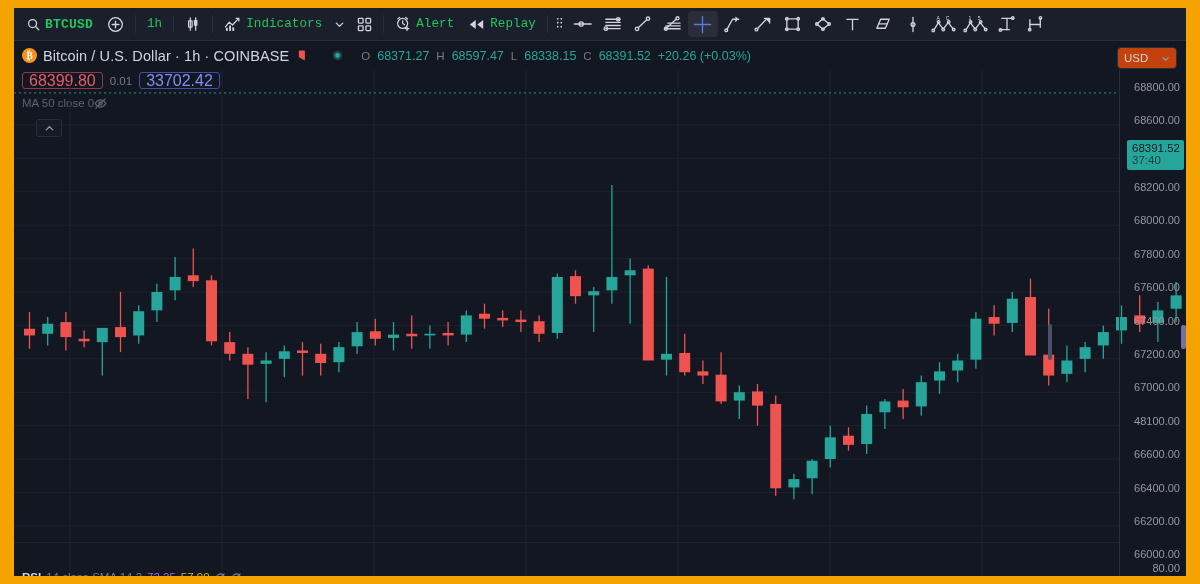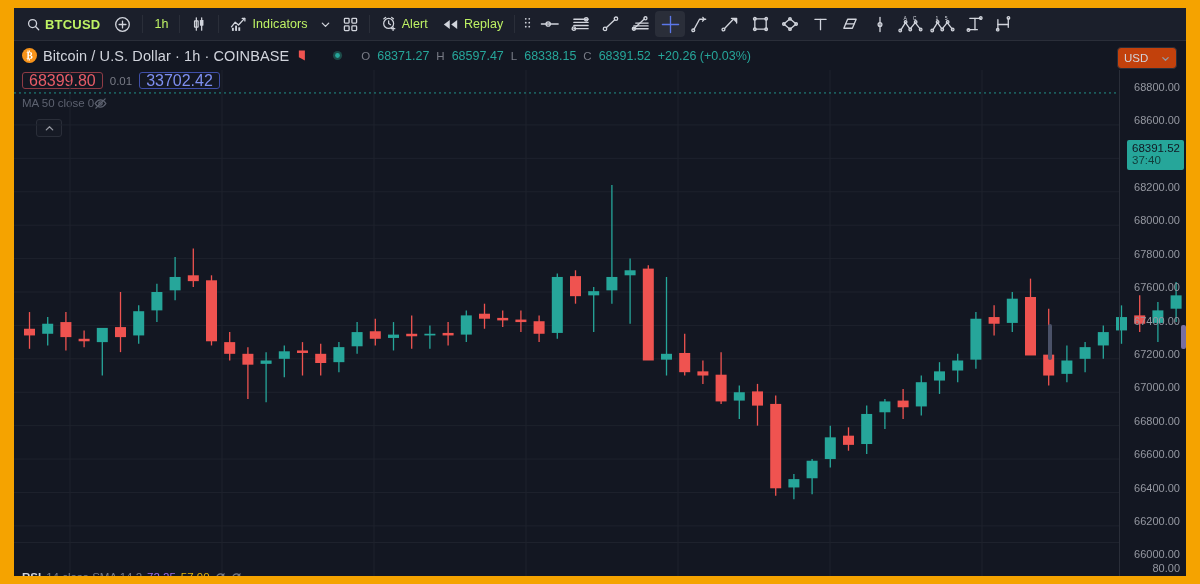--- a/index.html
+++ b/index.html
@@ -21,21 +21,21 @@
 
   
   #toolbar {
     position:absolute; left:0; top:0; width:1172px; height:33px;
     background:#1b1f2b; border-bottom:1px solid #2a2e39;
     display:flex; align-items:center; color:#d1d4dc; font-size:12.5px;
   }
   .tb-item { display:flex; align-items:center; height:26px; padding:0 7px;
     border-radius:4px; cursor:pointer; gap:5px; white-space:nowrap; }
   .tb-sep { width:1px; height:18px; background:#2a2e39; margin:0 4px; }
-  .tb-label { font-size:12.5px; color:#bef264; letter-spacing:.1px; }
+  .tb-label { font-size:12.5px; color:#22c55e; letter-spacing:.1px;font-family:Liberation Mono, monospace; }
   .sym-label { font-weight:bold; font-size:13px; letter-spacing:.2px; }
   svg { display:block; overflow:visible; }
   .ic { stroke:#d1d4dc; fill:none; stroke-width:1.4; stroke-linecap:round; stroke-linejoin:round;}
   .icf { fill:#d1d4dc; }
 
   
   #drawtools { display:flex; align-items:center; height:26px; }
   .dt { width:30px; height:26px; display:flex; align-items:center; justify-content:center;
         border-radius:4px; cursor:pointer; }
   .dt.active { background:#2a2e39; }
@@ -600,21 +600,21 @@
     <div id="axis">
           <div class="axlab" style="top: 16.7059px;">68800.00</div>
           <div class="axlab" style="top: 50.1176px;">68600.00</div>
           <div class="axlab" style="top: 116.941px;">68200.00</div>
           <div class="axlab" style="top: 150.353px; text-align: right;">68000.00</div>
           <div class="axlab" style="top: 183.765px;">67800.00</div>
           <div class="axlab" style="top: 217.176px;">67600.00</div>
           <div class="axlab" style="top: 250.588px;">67400.00</div>
           <div class="axlab" style="top: 284px;">67200.00</div>
           <div class="axlab" style="top: 317.412px;">67000.00</div>
-          <div class="axlab" style="top: 350.824px;">66800.00</div>
+          <div class="axlab" style="top: 350.824px;">48100.00</div>
           <div class="axlab" style="top: 384.235px; margin-left: 32px;">66600.00</div>
           <div class="axlab" style="top: 417.647px;">66400.00</div>
           <div class="axlab" style="top: 451.059px;">66200.00</div>
           <div class="axlab" style="top: 484.471px;">66000.00</div>
           <div class="axlab" style="top: 498px;">80.00</div>
           <div id="pxtag" style="top: 84.9461px;"><span>68391.52</span><span class="cd">37:40</span></div>
         </div>
     <div id="scrollthumb"></div>
     <div id="axthumb"></div>
 

